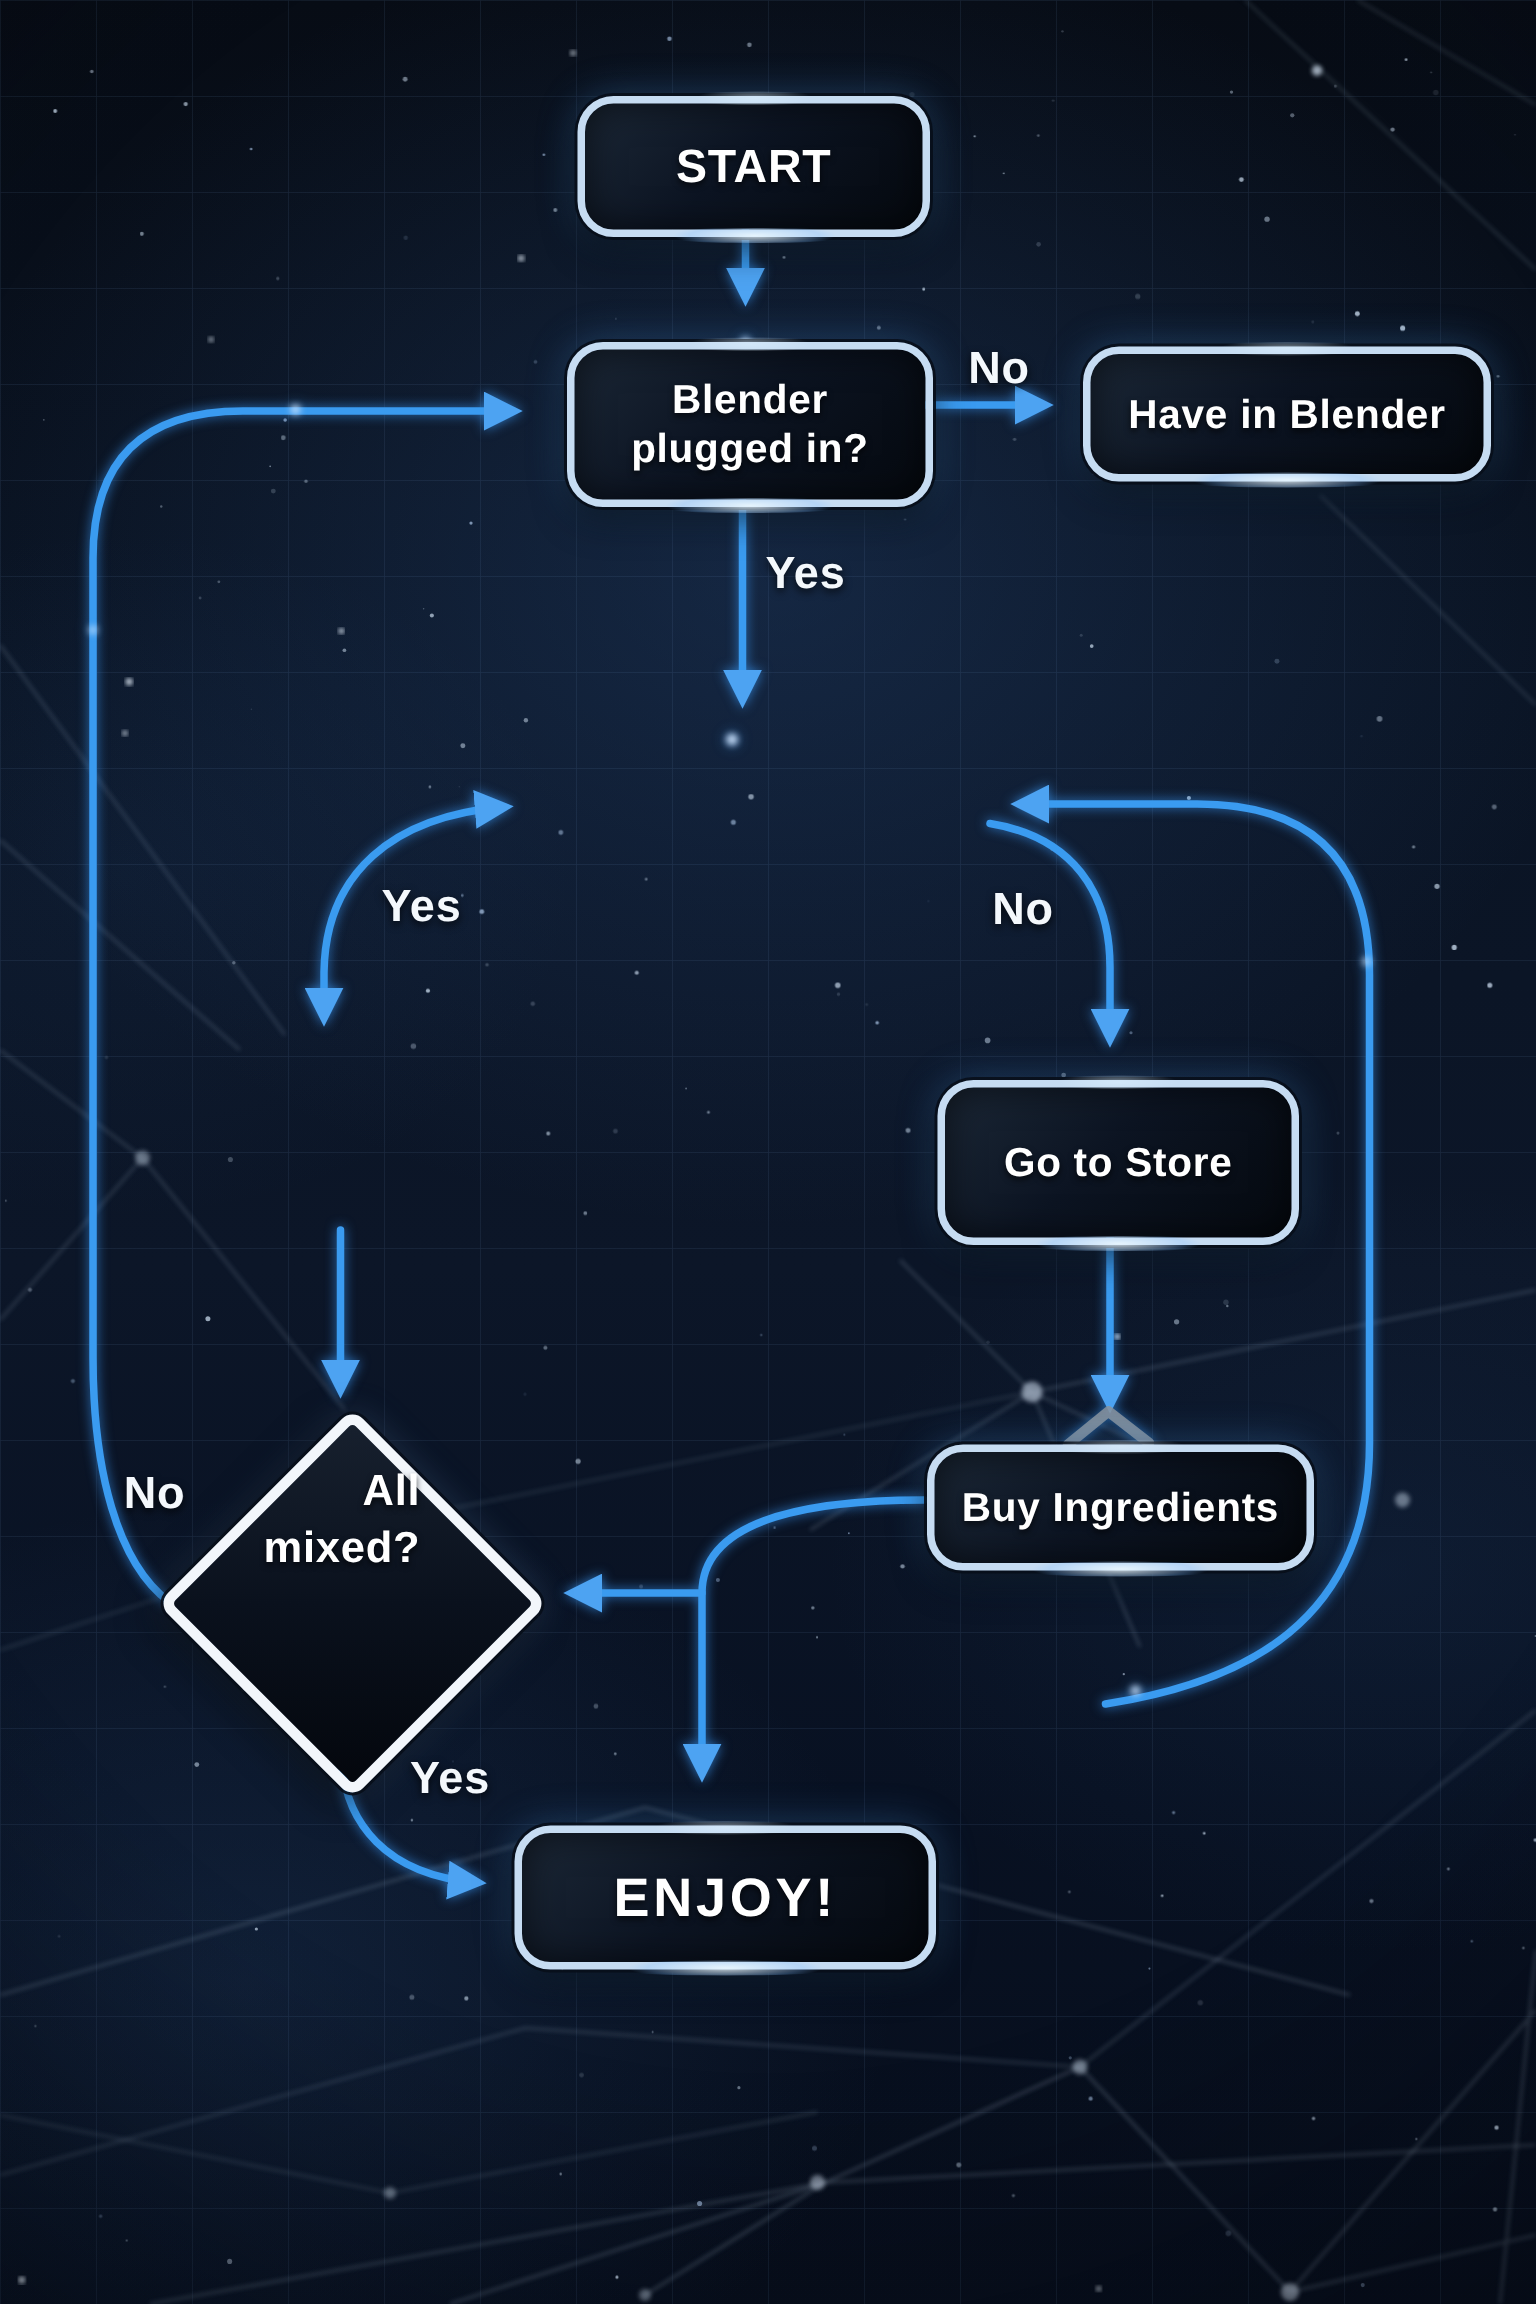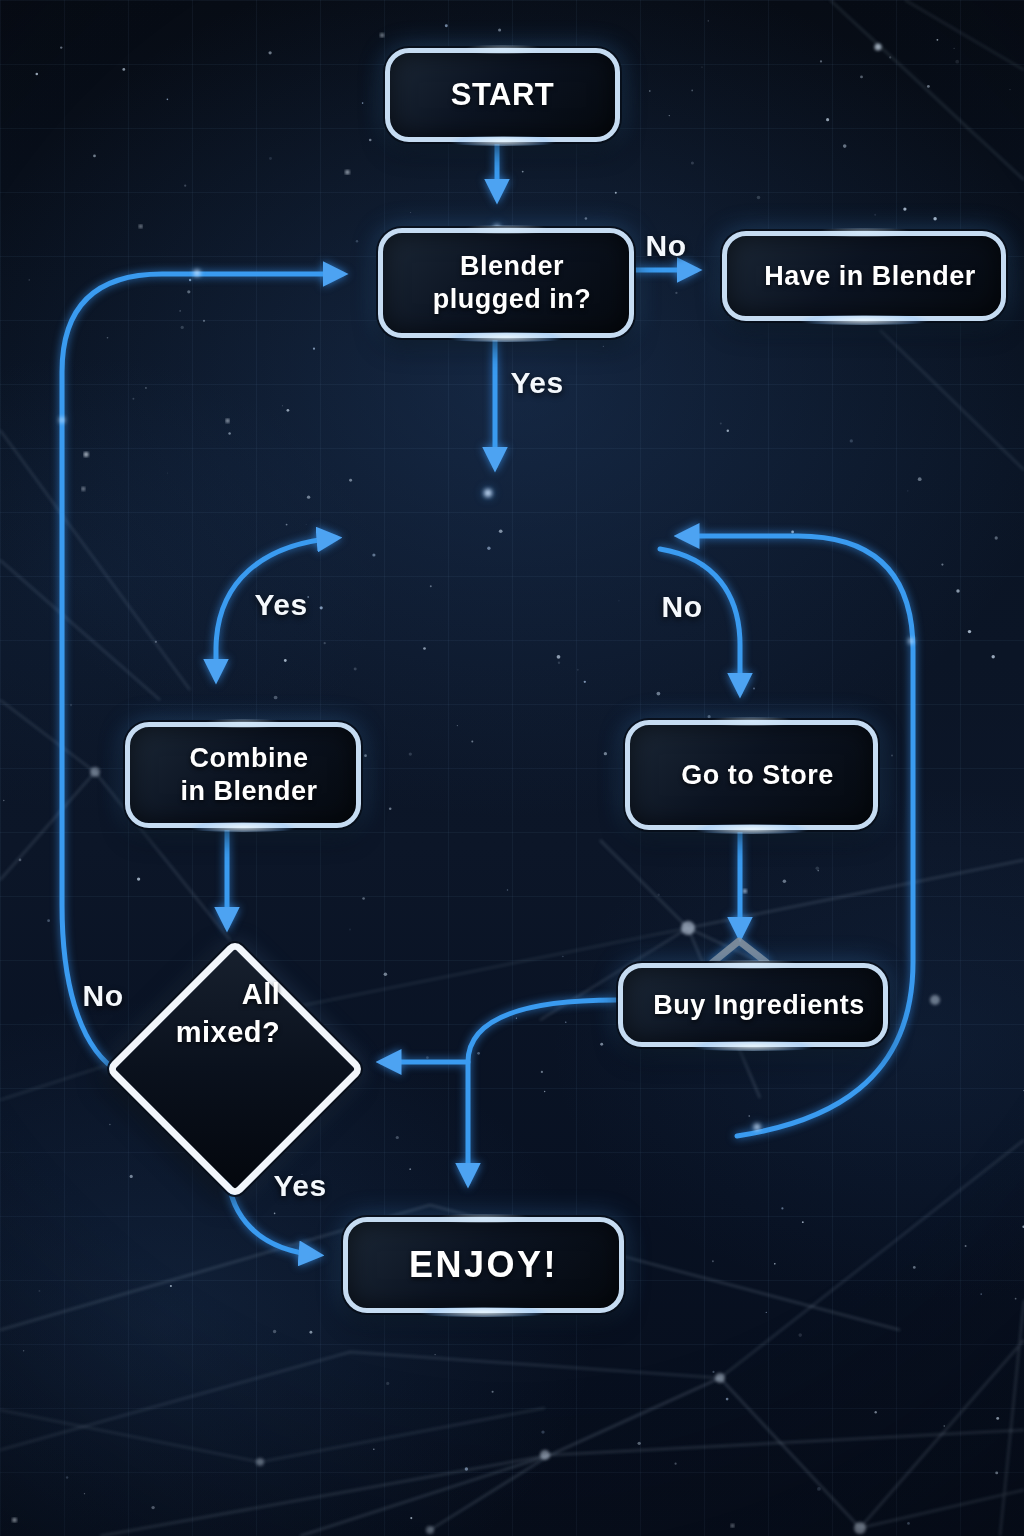--- a/index.html
+++ b/index.html
@@ -31,24 +31,24 @@
     content:"";position:absolute;left:18%;right:18%;bottom:-9px;height:10px;
     background:radial-gradient(50% 100% at 50% 50%, rgba(235,248,255,.85), rgba(130,190,255,.25) 60%, transparent 75%);
     border-radius:50%;pointer-events:none;
   }
   .node::before{ 
     content:"";position:absolute;left:26%;right:26%;top:-8px;height:9px;
     background:radial-gradient(50% 100% at 50% 50%, rgba(220,240,255,.55), transparent 72%);
     border-radius:50%;pointer-events:none;
   }
   .lbl-lg{font-size:31px;}
-  .lbl-md{font-size:27px;padding-left:12px;}
+  .lbl-md{font-size:27px;}
   .lbl-xl{font-size:36px;letter-spacing:2.5px;}
 
-  #node-start{left:385px;top:48px;width:225px;height:84px;}
+  #node-start{left:385px;top:64px;width:225px;height:84px;}
   #node-plugged{left:378px;top:228px;width:234px;height:100px;}
   #node-plug{left:722px;top:231px;width:262px;height:80px;}
   #node-have{left:348px;top:493px;width:308px;height:84px;}
   #node-combine{left:125px;top:722px;width:214px;height:96px;}
   #node-store{left:625px;top:720px;width:231px;height:100px;}
   #node-buy{left:618px;top:963px;width:248px;height:74px;}
   #node-enjoy{left:343px;top:1217px;width:271px;height:86px;}
 
   #diamond{
     position:absolute;left:143px;top:977px;width:170px;height:170px;
@@ -359,24 +359,20 @@
   <div class="node lbl-md" id="node-plugged">
     <span>Blender</span>
     <span>plugged in?</span>
   </div>
 
   <div class="node lbl-md" id="node-plug">
     <span>Have in Blender</span>
   </div>
 
 
-  <div class="node lbl-md" id="node-combine">
-    <span>Combine</span>
-    <span>in Blender</span>
-  </div>
 
   <div class="node lbl-md" id="node-buy">
     <span>Buy Ingredients</span>
   </div>
 
   <div class="node lbl-md" id="node-store">
     <span>Go to Store</span>
   </div>
 
   <div id="diamond"></div>

